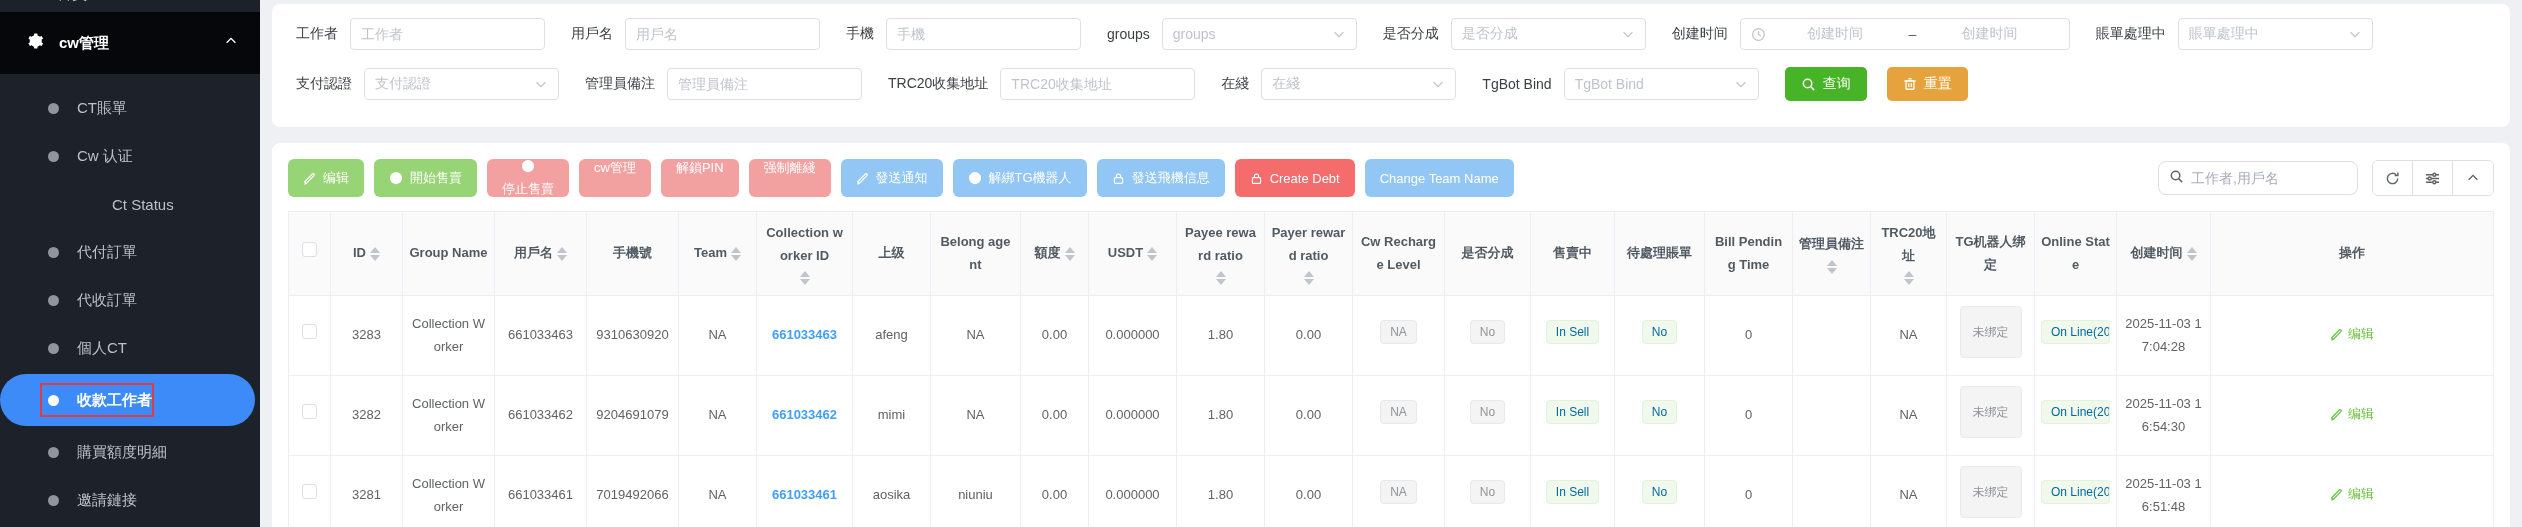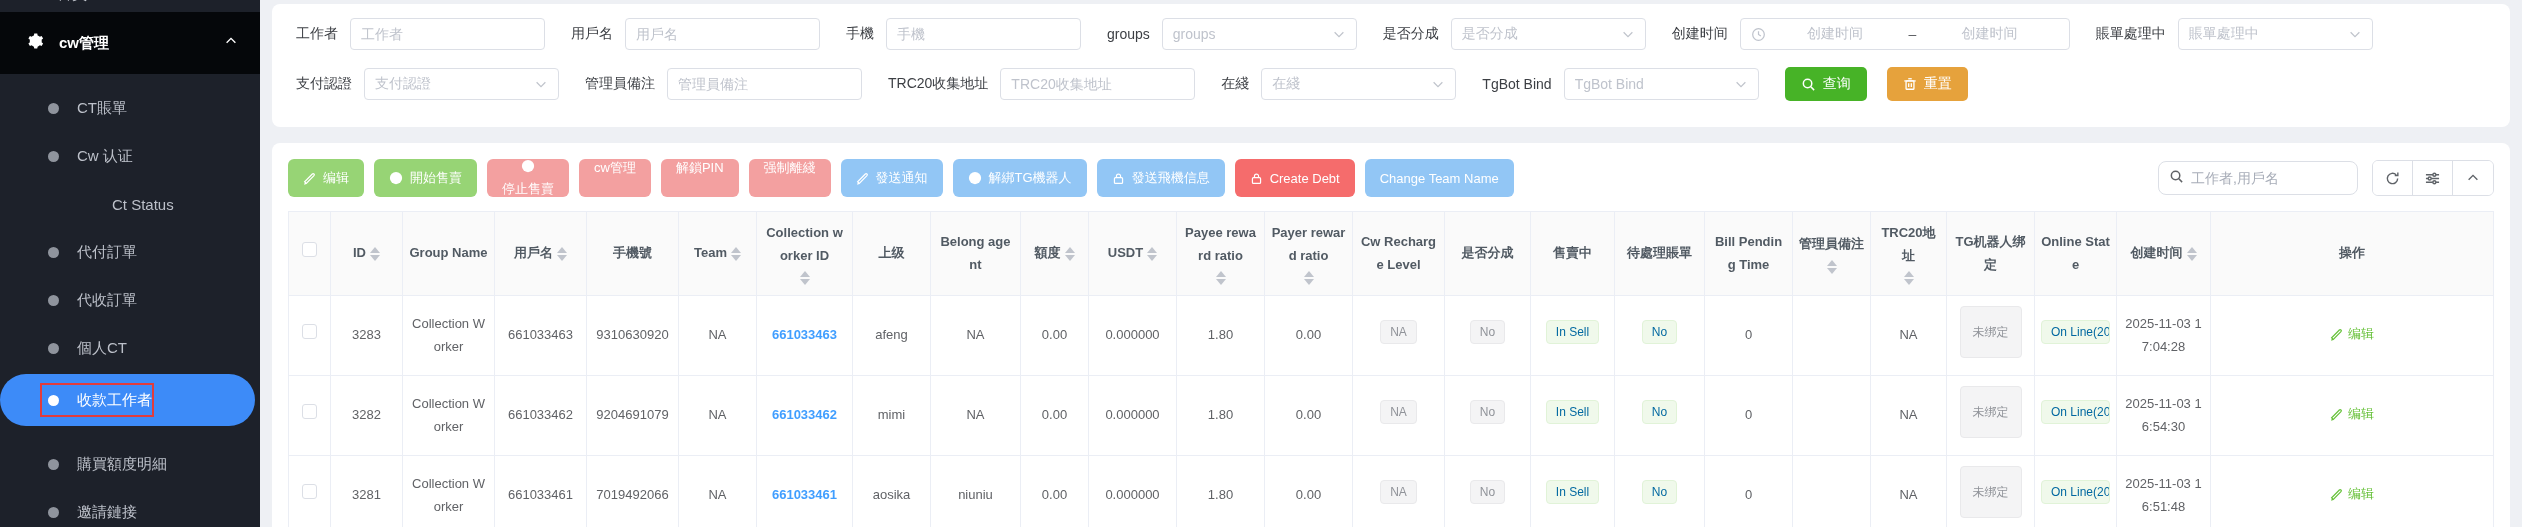--- a/index.html
+++ b/index.html
@@ -16,21 +16,21 @@
   .side-section { height:62px; margin-top:2px; background:#05070a; display:flex;
     align-items:center; padding:0 22px 0 26px; color:#fff; }
   .side-section .lbl { font-size:15px; font-weight:bold; margin-left:15px; flex:1; }
   .side-menu { padding-top:10px; }
   .side-item { position:relative; height:48px; display:flex; align-items:center;
     padding-left:48px; font-size:15px; cursor:pointer; }
   .side-item .bullet { width:11px; height:11px; border-radius:50%; background:#8f949d;
     margin-right:18px; flex:none; }
   .side-item.no-bullet { padding-left:112px; }
   .side-item.active { background:var(--active-bg,#3d8bf8); color:#fff; height:52px;
-    margin:2px 5px 14px 0; border-radius:26px; }
+    margin:2px 5px 2px 0; border-radius:26px;font-weight:bold; }
   .side-item.active .bullet { background:#fff; }
   .annotation-box { position:absolute; left:40px; top:50%; transform:translateY(-50%);
     width:114px; height:34px; border:2px solid #e23c3c; pointer-events:none; }
 
   
   .main { position:absolute; left:260px; top:0; width:2262px; height:527px; }
   .card { background:#fff; border-radius:8px; }
   .filter-card { position:absolute; left:12px; top:4px; width:2238px; height:123px;
     padding:14px 24px 0 24px; }
   .filter-row { display:flex; align-items:center; height:32px; margin-bottom:18px; }

